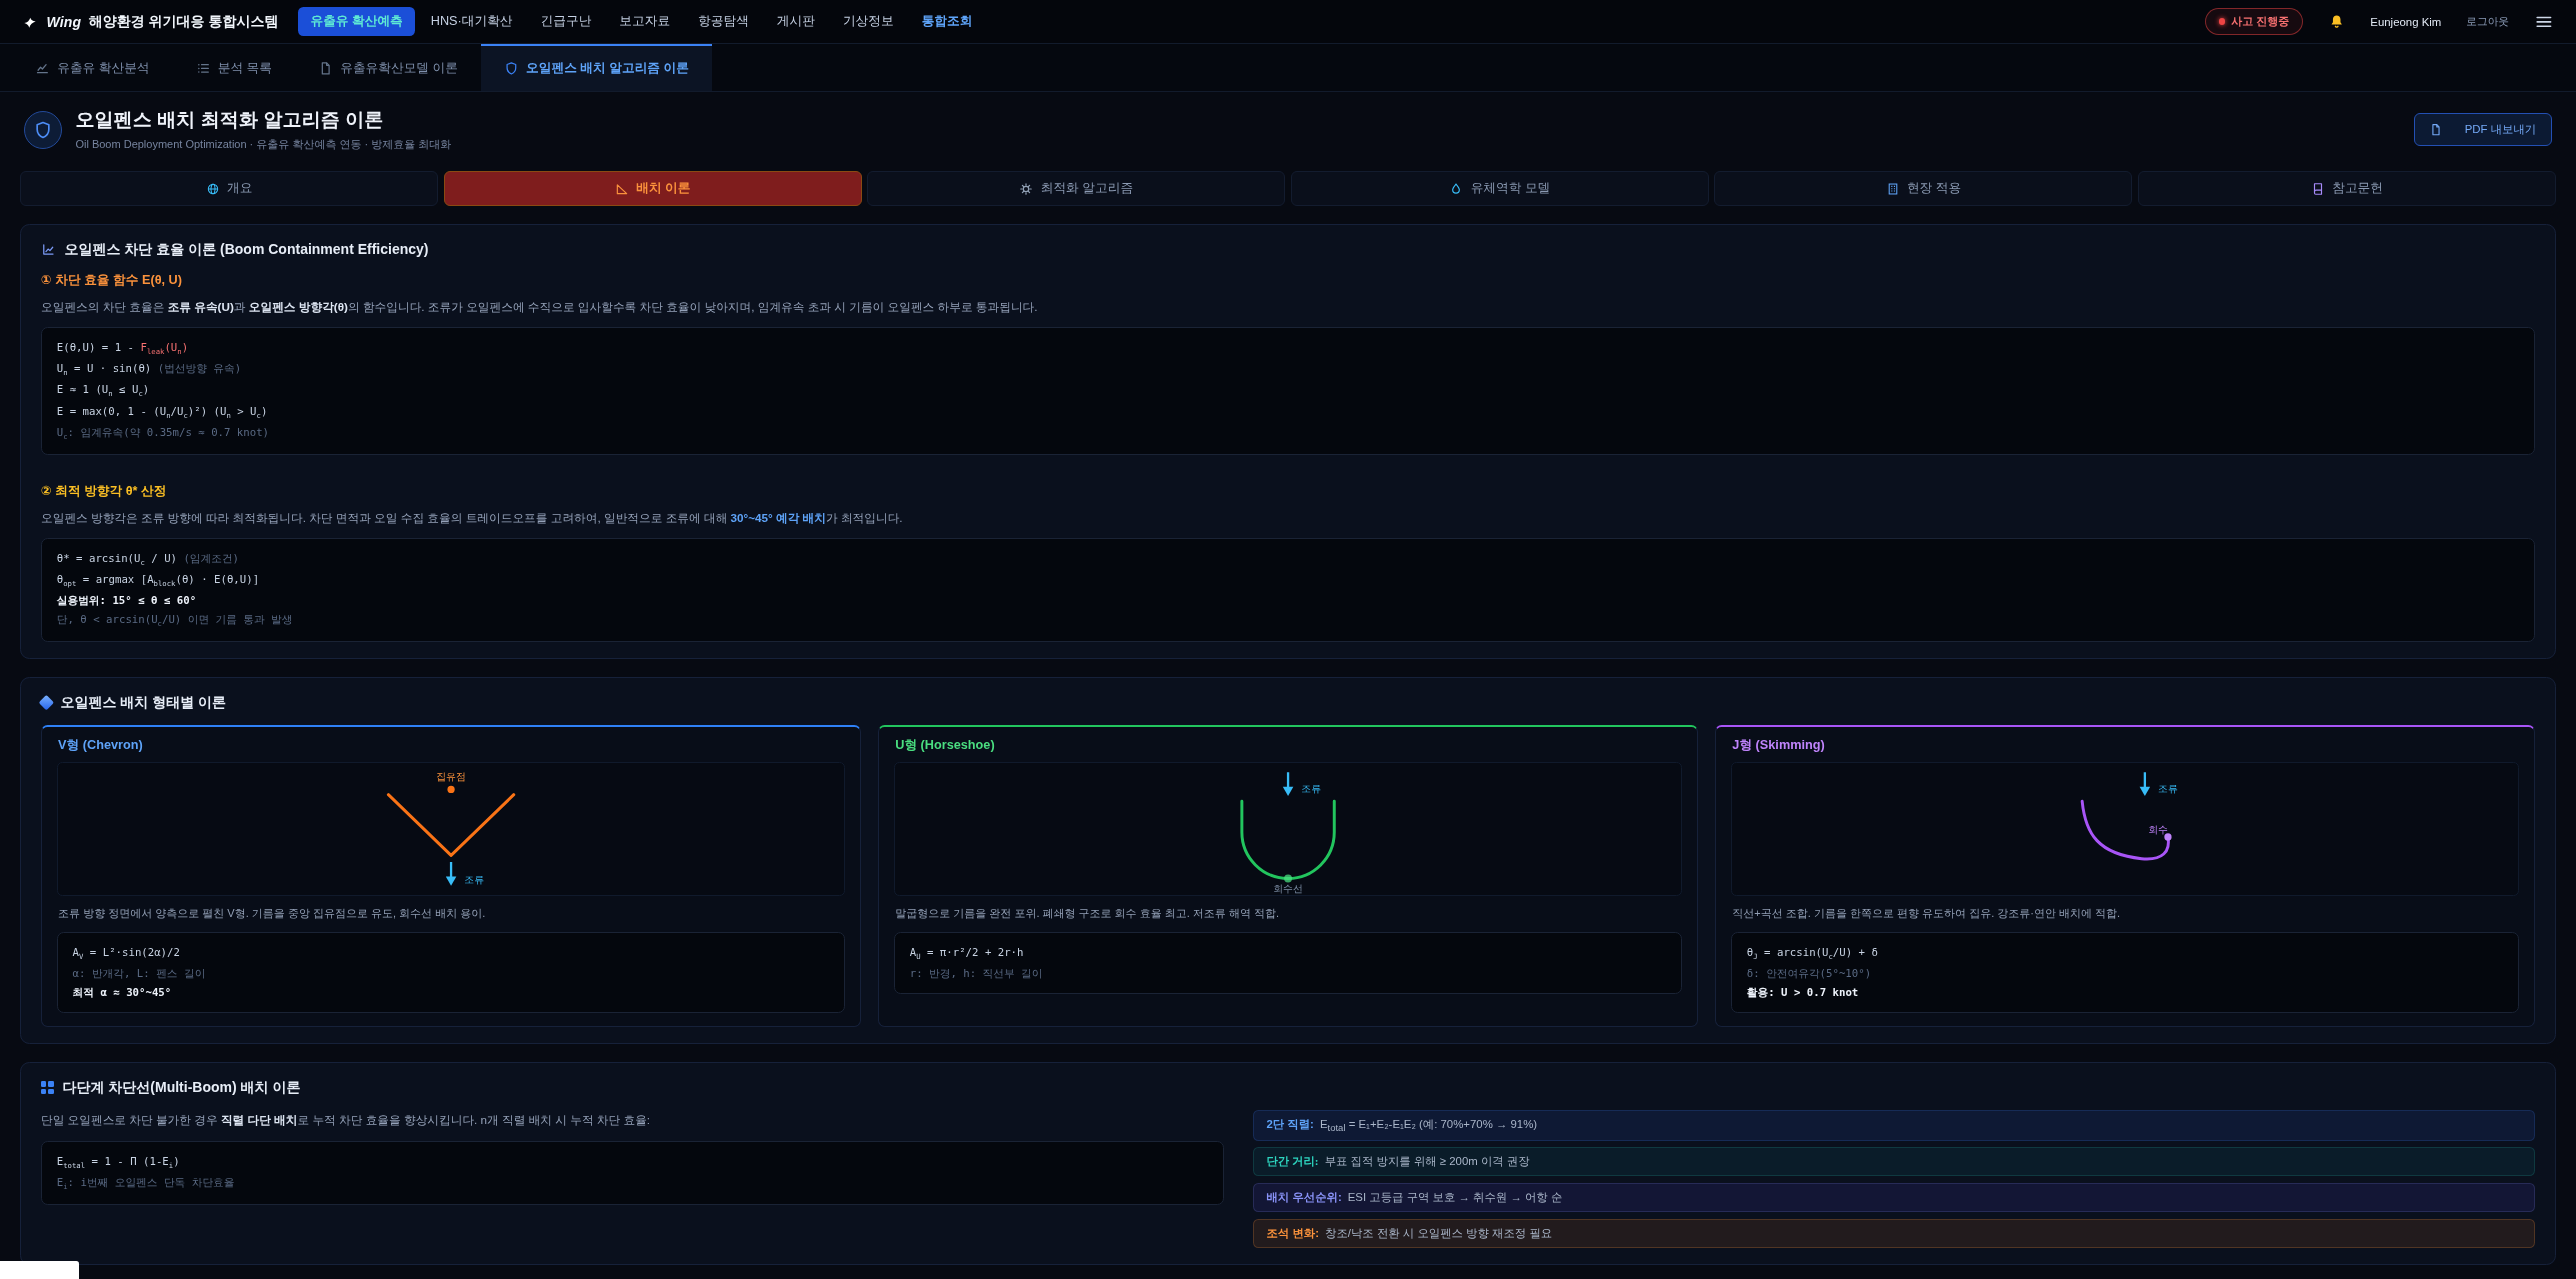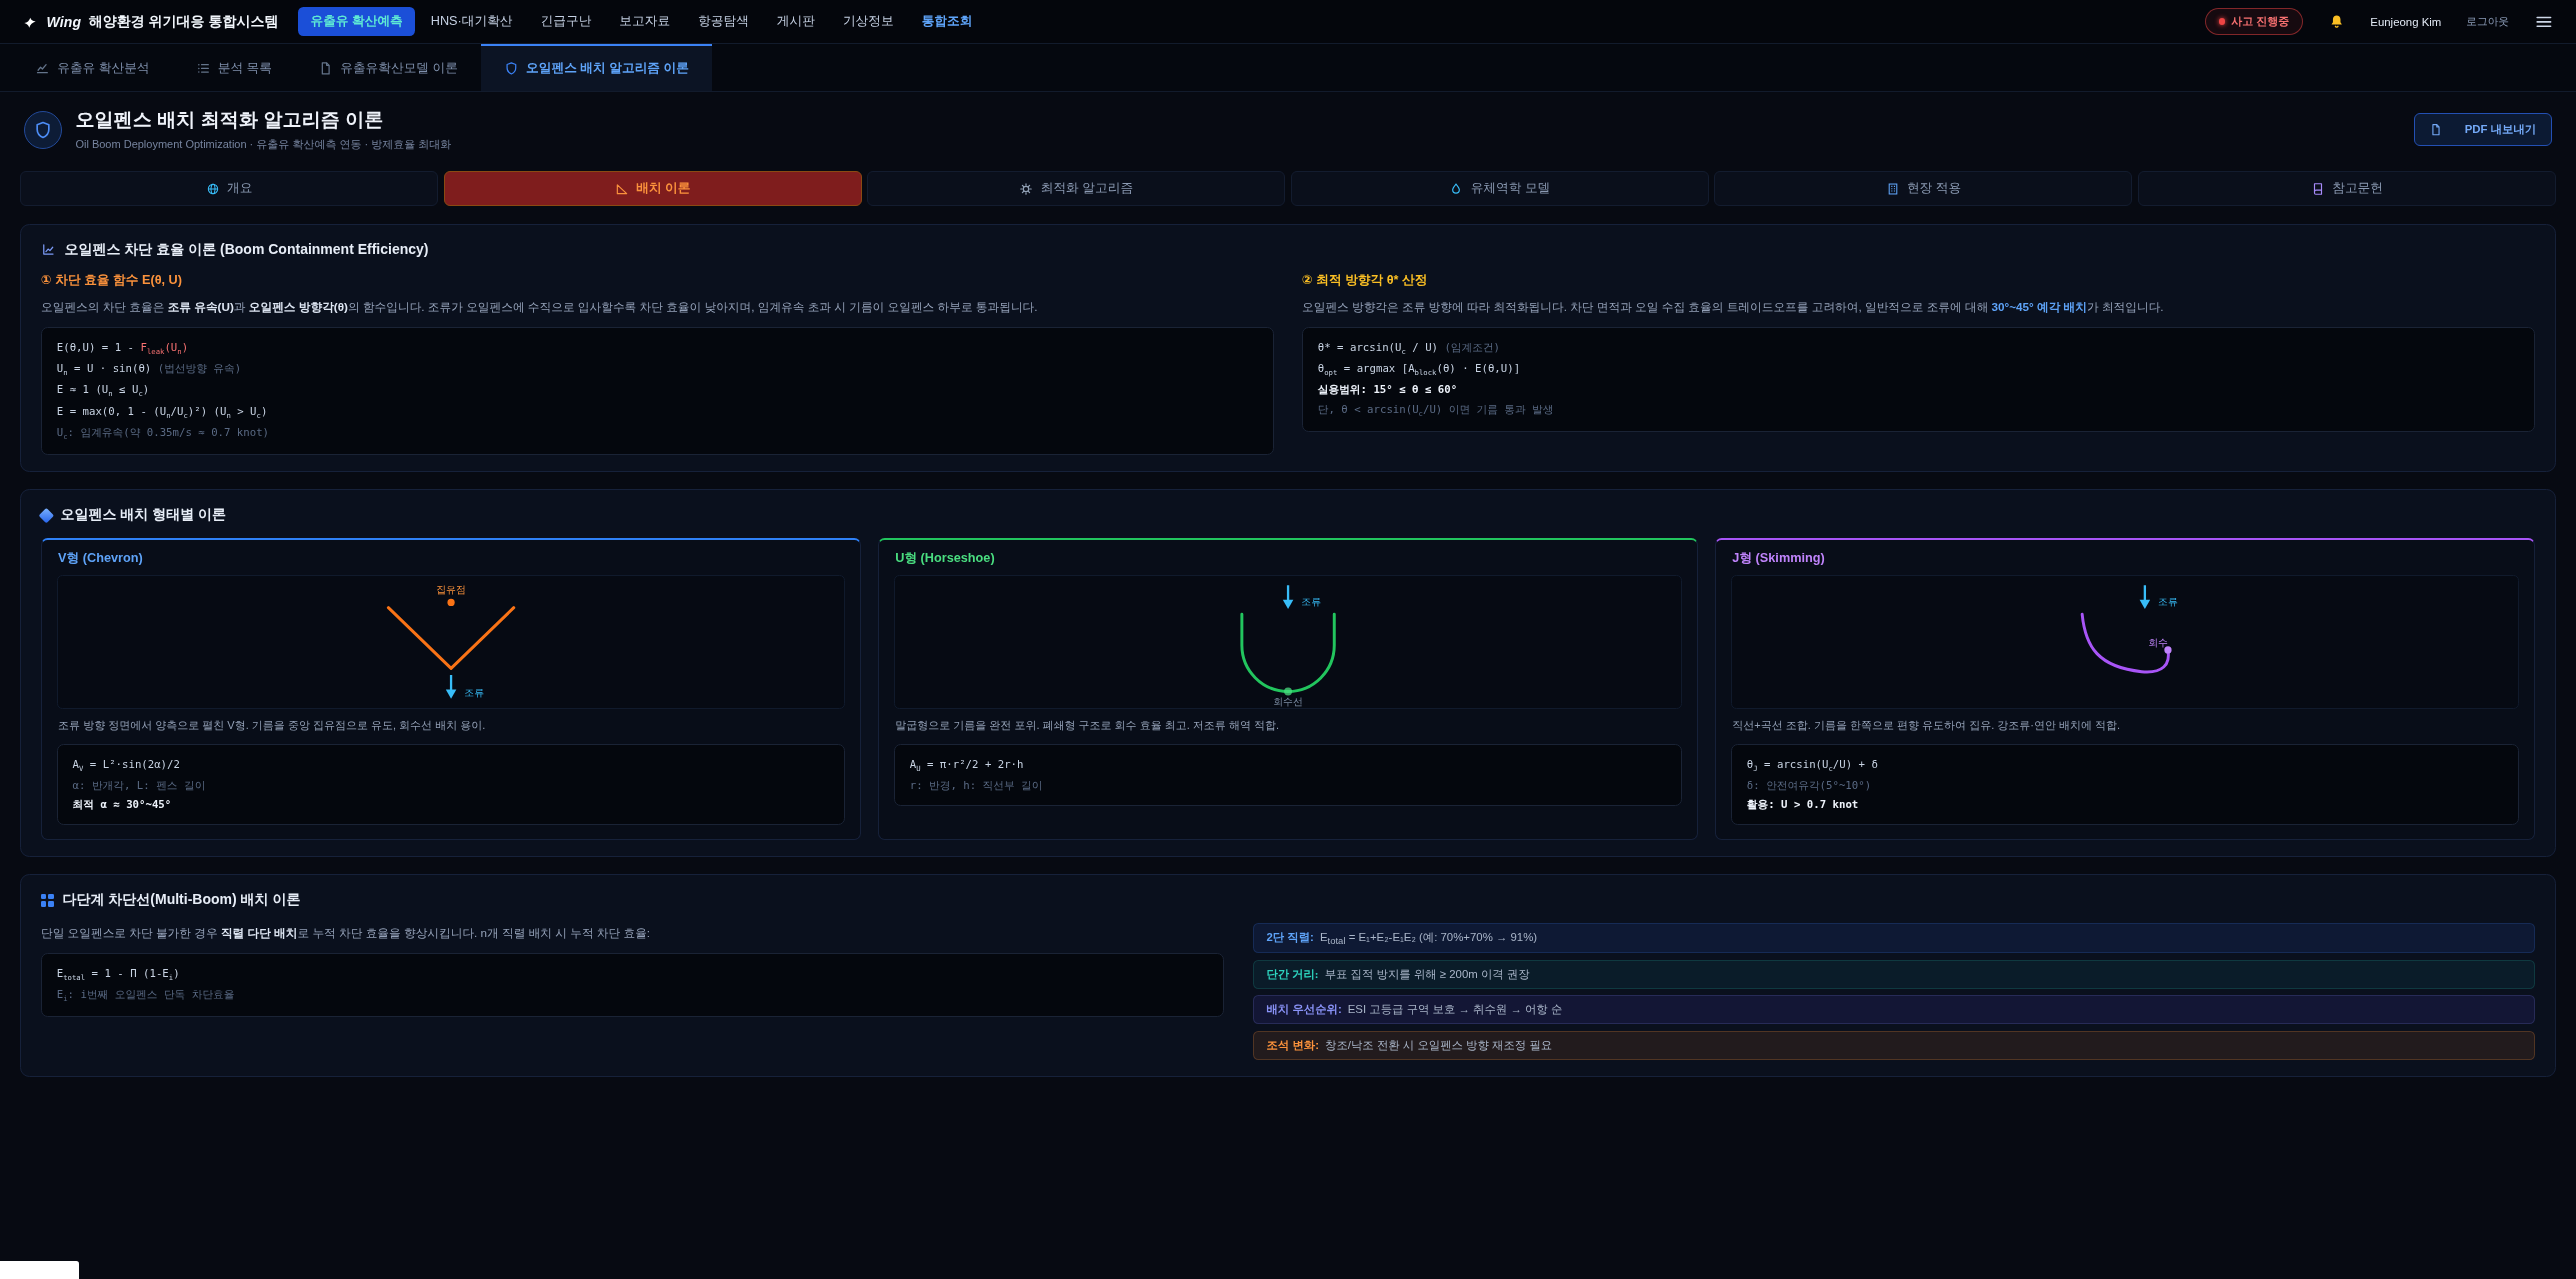--- a/index.html
+++ b/index.html
@@ -41,38 +41,38 @@
   .tb-tab.tb-active .ic { color:#3b82f6; }
 
   
   .page-head { display:flex; align-items:center; gap:13.4px; padding:14.8px 24px 10.7px; }
   .ph-icon { width:38px; height:38px; border-radius:50%; background:#0d1c36; border:0.7px solid #234a9a;
              display:flex; align-items:center; justify-content:center; color:#4d8df6; flex:none; }
   .ph-title { font-size:19px; font-weight:bold; color:#eff3fa; letter-spacing:0.1px; }
   .ph-sub { margin-top:4.7px; font-size:11px; color:#76849f; }
   .pdf-btn { margin-left:auto; display:flex; align-items:center; gap:22px; padding:8px 14.8px;
              background:#0c1a33; border:0.7px solid #2350b4; border-radius:6px;
-             color:#74a9f7; font-size:11.4px; font-weight:bold; cursor:pointer; white-space:nowrap; }
+             color:#74a9f7; font-size:11.4px; font-weight:normal; cursor:pointer; white-space:nowrap; }
 
   
   .section-tabs { display:flex; gap:5.4px; margin:8px 20px 0; }
   .st-tab { flex:1; height:35px; display:flex; align-items:center; justify-content:center; gap:7.4px;
             font-size:12.7px; color:#8b9ab3; background:#0a0f1b; border:0.7px solid #131c2f; border-radius:6px; cursor:pointer; }
   .st-tab.st-active { background:#7f1d1d; border-color:#8a4a12; color:#fb923c; font-weight:bold; }
   .ic-globe { color:#38bdf8; } .ic-ruler { color:#fb923c; } .ic-gear { color:#94a3b8; }
   .ic-drop { color:#38bdf8; } .ic-build { color:#60a5fa; } .ic-book { color:#a78bfa; }
 
   
   .panel { margin:17.4px 20px; background:#0a101d; border:0.7px solid #16213a; border-radius:9.4px; padding:16px 20px; }
   .panel-head { display:flex; align-items:center; gap:8.7px; font-size:14px; font-weight:bold; color:#e7edf7; margin-bottom:13.4px; }
   .diamond-ic { width:10.7px; height:10.7px; background:linear-gradient(135deg,#7cb3ff,#2563eb); transform:rotate(45deg); border-radius:2px; flex:none; }
   .grid-ic { display:grid; grid-template-columns:5.4px 5.4px; grid-template-rows:5.4px 5.4px; gap:2px; flex:none; }
   .grid-ic span { background:#3b82f6; border-radius:1.3px; }
 
-  .eff-grid { display:grid; grid-template-columns:1fr 1fr; gap:28px; }
+  .eff-grid { display:grid; grid-template-columns:1fr; gap:28px; }
   .sub-head { font-size:12.7px; font-weight:bold; margin-bottom:8px; }
   .sub-head.orange { color:#fb923c; } .sub-head.yellow { color:#fbbf24; }
   .body-text { font-size:11.7px; line-height:1.68; color:#95a2b9; margin-bottom:10.7px; }
   .body-text b { color:#dde5f2; }
   .hl-blue { color:#5ea3f8; font-weight:bold; }
 
   .code { background:#04070d; border:0.7px solid #1a2335; border-radius:6.7px; padding:10px 14.8px;
           font-family:"DejaVu Sans Mono","Liberation Mono",monospace; font-size:10.7px; line-height:1.78; color:#c9d4e4; }
   .code .cmt { color:#5a6a84; }
   .code .red { color:#f87171; }

